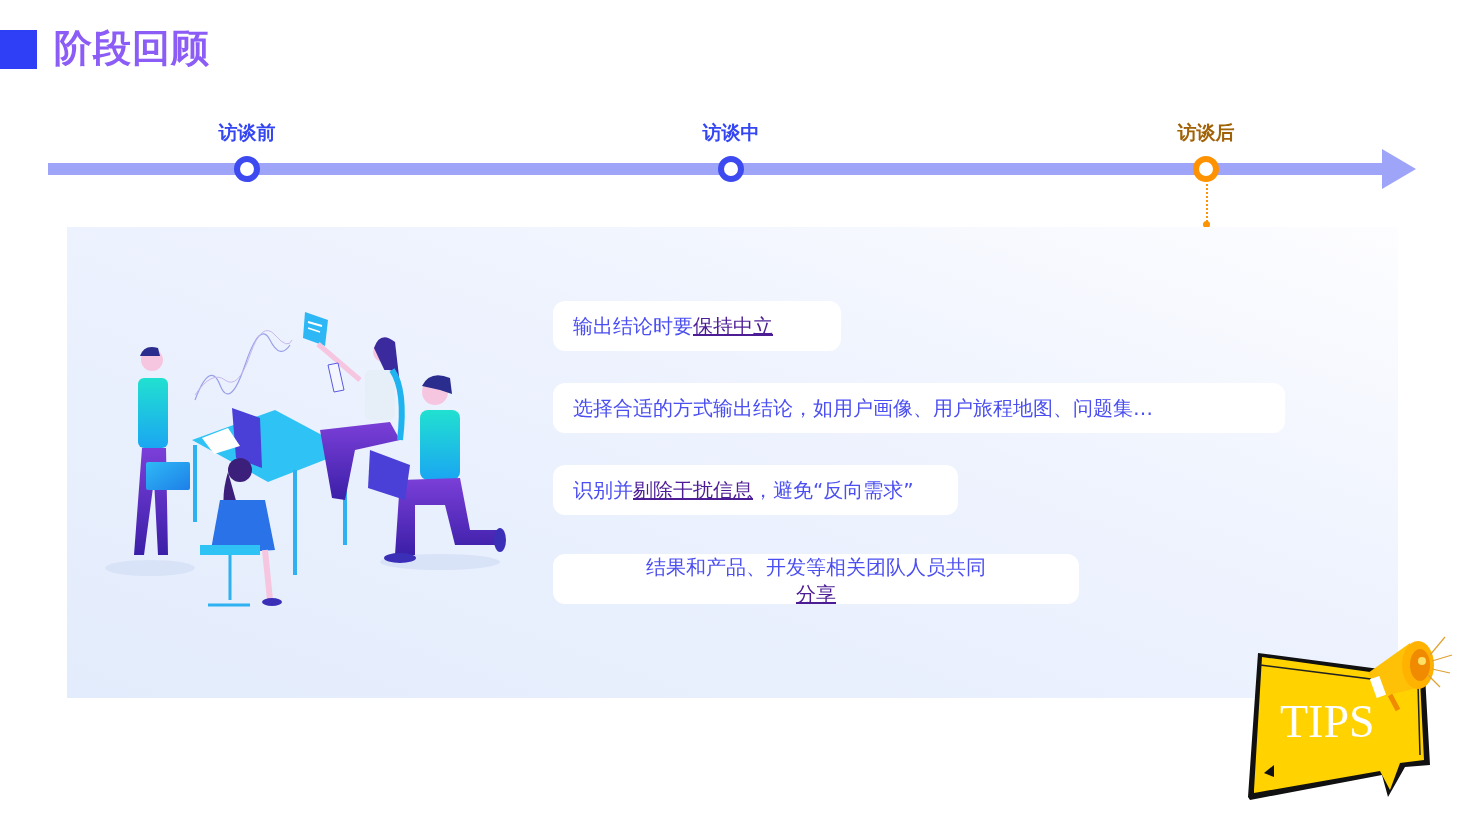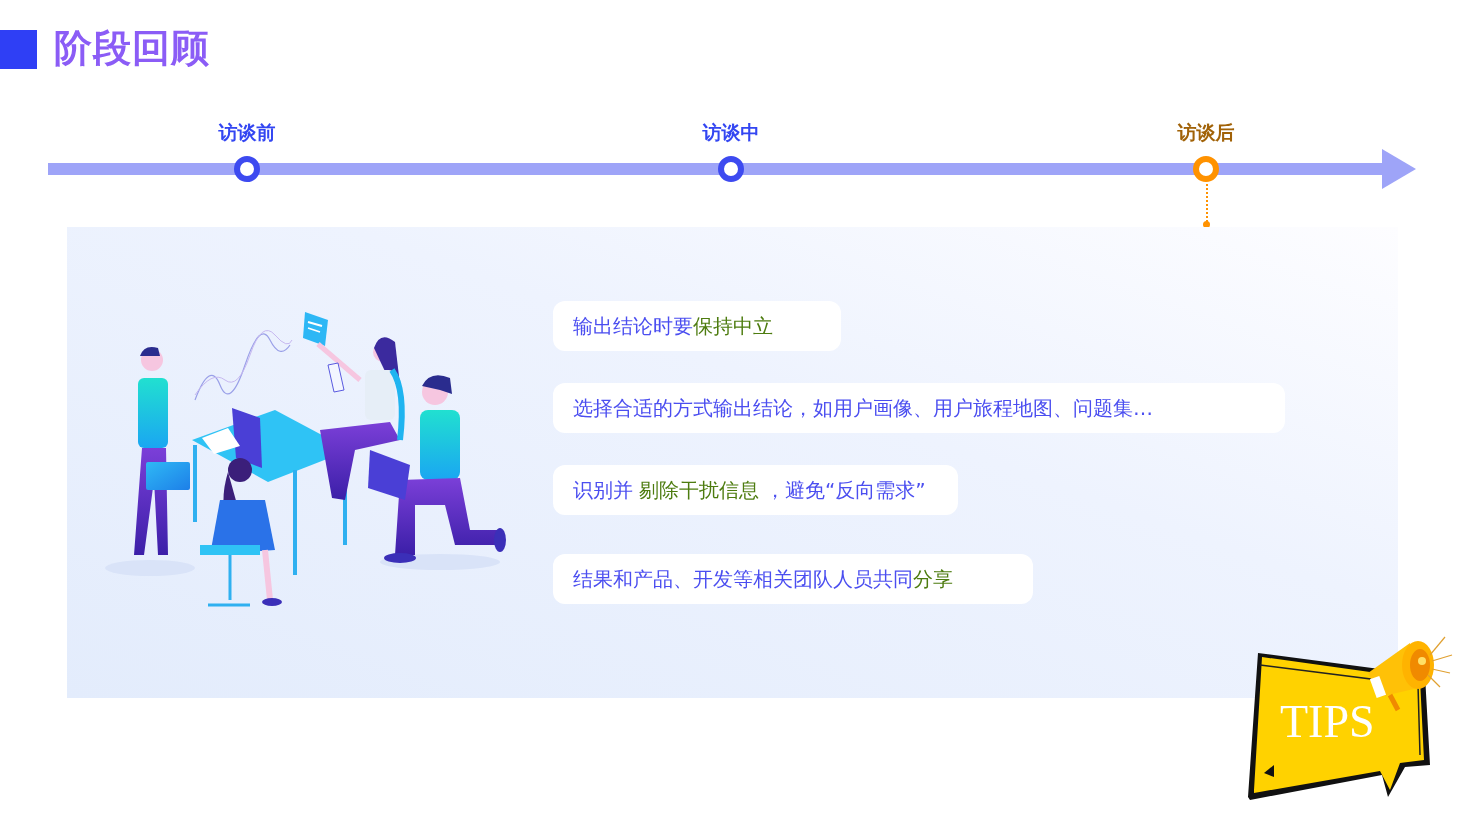--- a/index.html
+++ b/index.html
@@ -18,21 +18,21 @@
     .tl-label { position: absolute; top: 120px; font-size: 19px; font-weight: bold; color: #3346f2; transform: translateX(-50%); white-space: nowrap; }
     .tl-label.active { color: #a16207; }
     .tl-dots { position: absolute; left: 1206px; top: 184px; width: 0; height: 38px; border-left: 2px dotted #ff9200; }
     .tl-dot-end { position: absolute; left: 1203px; top: 221px; width: 7px; height: 7px; border-radius: 50%; background: #ff9200; }
 
     .panel { position: absolute; left: 67px; top: 227px; width: 1331px; height: 471px;
       background: linear-gradient(200deg, #fdfdff 0%, #eef3fe 40%, #e3ecfc 100%); }
 
     .tip-card { position: absolute; background: #ffffff; border-radius: 12px; height: 50px; padding: 0 20px;
       display: flex; align-items: center; font-size: 20px; color: #4b4ef0; white-space: nowrap; }
-    .tip-card .hl { color: #4d7c0f; }
+    .tip-card .hl { color: #4c1d95; text-decoration: underline; }
 
     .illustration { position: absolute; left: 100px; top: 300px; width: 420px; height: 320px; }
 
     .tips-badge { position: absolute; left: 1240px; top: 625px; width: 221px; height: 180px; }
   </style>
 </head>
 <body>
 
 <div class="title-mark"></div>
 <div class="page-title">阶段回顾</div>
@@ -120,26 +120,26 @@
   <ellipse cx="400" cy="240" rx="6" ry="12" fill="#3b2fb8"></ellipse>
 </svg>
 
 <div class="tip-card" style="left:553px; top:301px; width:288px;">
   <span>输出结论时要</span>
     <span class="hl">保持中立</span>
 </div>
 <div class="tip-card" style="left:553px; top:383px; width:732px;">
   <span>选择合适的方式输出结论，如用户画像、用户旅程地图、问题集…</span>
 </div>
-<div class="tip-card" style="left:553px; top:465px; width:405px;gap:6px;">
+<div class="tip-card" style="left:553px; top:465px; width:405px;">
   <span>识别并</span>
     <span class="hl">剔除干扰信息</span>
     <span>，避免“反向需求”</span>
 </div>
-<div class="tip-card" style="left:553px; top:554px; width:480px;">
+<div class="tip-card" style="left:553px; top:554px; width:526px;flex-direction:column;">
   <span>结果和产品、开发等相关团队人员共同</span>
     <span class="hl">分享</span>
 </div>
 
 <svg class="tips-badge" viewBox="0 0 221 180">
 
   <polygon points="8,172 18,28 185,50 190,140 165,142 148,172 142,150 10,175" fill="#111"></polygon>
   <polygon points="14,165 22,32 180,54 184,135 160,138 150,165 140,146 14,168" fill="#ffd200"></polygon>
   <polyline points="20,40 178,60 180,130" stroke="#222" stroke-width="1.5" fill="none"></polyline>
   <polygon points="24,148 34,140 34,152" fill="#111"></polygon>

